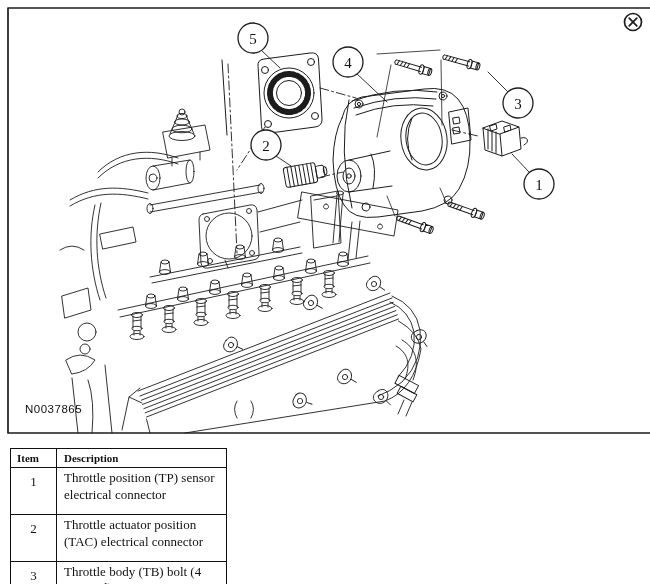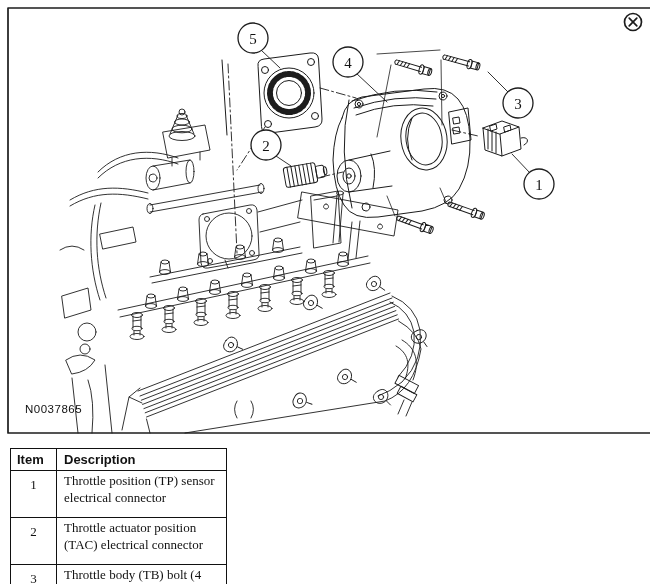--- a/index.html
+++ b/index.html
@@ -5,21 +5,21 @@
   html,body{margin:0;padding:0;background:#fff;}
   body{width:650px;height:584px;overflow:hidden;position:relative;
        font-family:"Liberation Sans",sans-serif;color:#111;}
   .figure-panel{position:absolute;left:0;top:0;width:650px;height:440px;}
   svg text{font-family:"Liberation Serif",serif;}
   svg text.sans{font-family:"Liberation Sans",sans-serif;}
   .parts-table{position:absolute;left:10px;top:448px;border-collapse:collapse;
        font-family:"Liberation Serif",serif;font-size:13px;color:#111;
        table-layout:fixed;width:216px;}
   .parts-table th,.parts-table td{border:1.6px solid #111;vertical-align:top;}
-  .parts-table th{font-family:Liberation Sans, sans-serif;font-size:13px;
+  .parts-table th{font-family:Liberation Serif, serif;font-size:11px;
        font-weight:bold;text-align:left;padding:3px 6px 3px 7px;}
   .parts-table th.col-item{text-align:left;padding-left:6px;}
   .parts-table td.cell-item{text-align:center;padding:6px 2px;width:44px;}
   .parts-table td.cell-desc{padding:2px 6px 10px 7px;line-height:1.3;width:160px;}
 </style>
 </head>
 <body>
 
 <div class="figure-panel">
 <svg width="650" height="440" viewBox="0 0 650 440">

